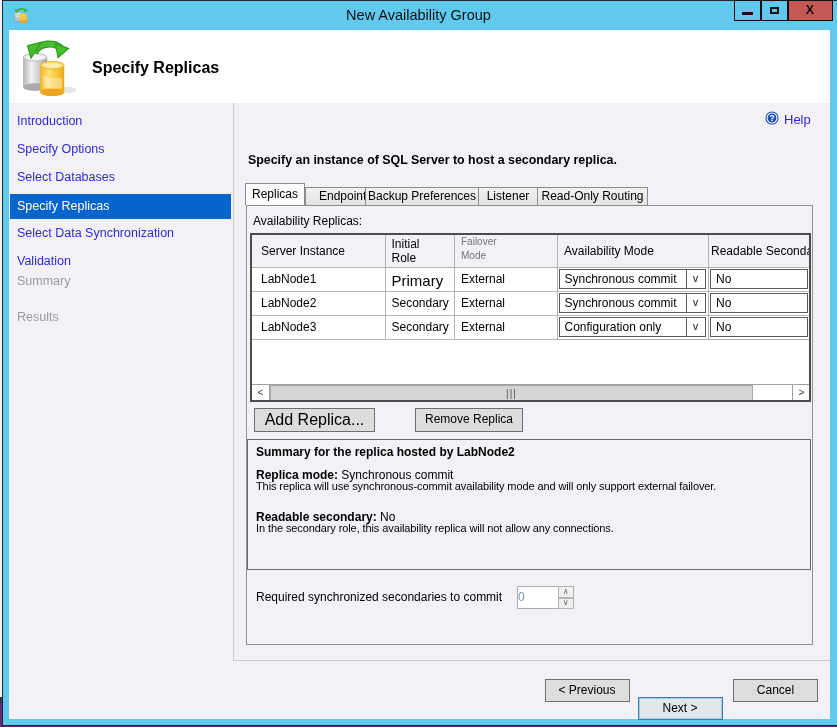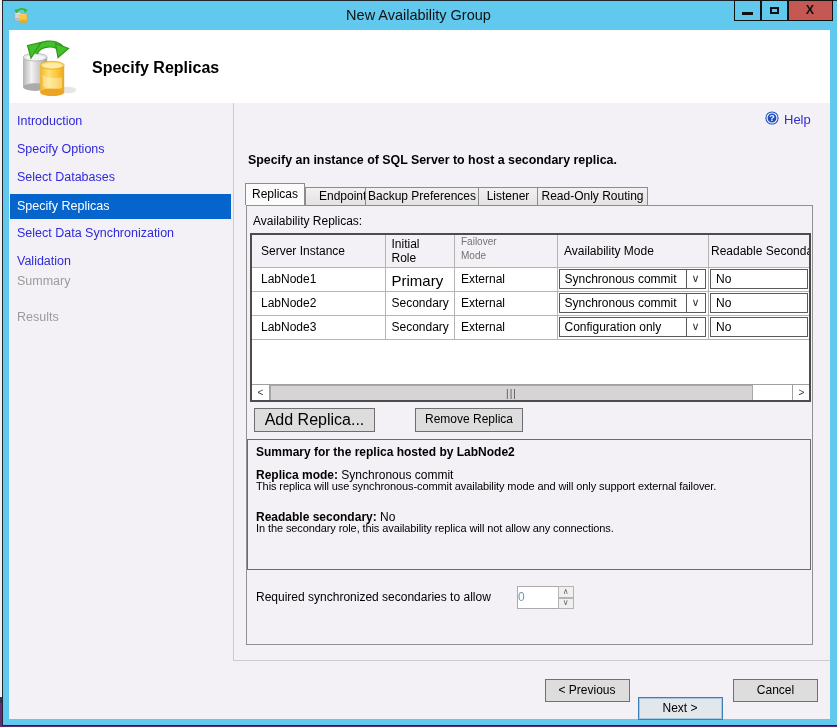--- a/index.html
+++ b/index.html
@@ -174,21 +174,21 @@
   <div class="abs" style="left:254px;top:408px;width:121px;height:24px;background:#dddddd;border:1.5px solid #6e6e6e;box-sizing:border-box;text-align:center;font-size:16px;line-height:21px;color:#000;">Add Replica...</div>
   <div class="abs" style="left:383px;top:408px;width:108px;height:24px;background:#dddddd;border:1.5px solid #6e6e6e;box-sizing:border-box;text-align:center;font-size:12px;line-height:21px;color:#000;margin-left:32px;">Remove Replica</div>
 
   <div class="abs" style="left:247px;top:439px;width:564px;height:131px;border:1px solid #6b6b6b;box-sizing:border-box;"></div>
   <div class="abs" style="left:256px;top:445px;font-size:12px;font-weight:bold;color:#000;">Summary for the replica hosted by LabNode2</div>
   <div class="abs" style="left:256px;top:468px;font-size:12px;color:#000;"><b>Replica mode:</b> Synchronous commit</div>
   <div class="abs" style="left:256px;top:480px;font-size:11px;letter-spacing:-0.1px;color:#000;">This replica will use synchronous-commit availability mode and will only support external failover.</div>
   <div class="abs" style="left:256px;top:510px;font-size:12px;color:#000;"><b>Readable secondary:</b> No</div>
   <div class="abs" style="left:256px;top:522px;font-size:11px;letter-spacing:-0.1px;color:#000;">In the secondary role, this availability replica will not allow any connections.</div>
 
-  <div class="abs" style="left:256px;top:590px;font-size:12px;color:#000;">Required synchronized secondaries to allow</div>
+  <div class="abs" style="left:256px;top:590px;font-size:12px;color:#000;">Required synchronized secondaries to commit</div>
   <div class="abs" style="left:516.5px;top:586px;width:57.5px;height:23px;background:#fff;border:1.5px solid #ababab;box-sizing:border-box;"></div>
   <div class="abs" style="left:518px;top:590px;font-size:12px;color:#7d96a8;">0</div>
   <div class="abs" style="left:557.5px;top:586px;width:16.5px;height:11.5px;background:#f0f0f0;border:1.5px solid #b4b4b4;box-sizing:border-box;text-align:center;font-size:8px;line-height:9px;color:#666;">∧</div>
   <div class="abs" style="left:557.5px;top:597.5px;width:16.5px;height:11px;background:#f0f0f0;border:1.5px solid #b4b4b4;box-sizing:border-box;text-align:center;font-size:8px;line-height:8px;color:#666;">∨</div>
 
   <div class="abs" style="left:233px;top:660px;width:597px;height:1px;background:#cdc9d1;"></div>
 
   <div class="abs" style="left:544.5px;top:679px;width:85px;height:23px;background:#ddd;border:1px solid #707070;box-sizing:border-box;text-align:center;font-size:12px;line-height:21px;color:#000;">&lt; Previous</div>
   <div class="abs" style="left:637.5px;top:697px;width:85px;height:23px;background:#e2e7ec;border:1.5px solid #3c7fb5;box-sizing:border-box;box-shadow:inset 0 0 0 1px #a8c8e0;text-align:center;font-size:12px;line-height:20px;color:#000;">Next &gt;</div>
   <div class="abs" style="left:733px;top:679px;width:85px;height:23px;background:#ddd;border:1px solid #707070;box-sizing:border-box;text-align:center;font-size:12px;line-height:21px;color:#000;">Cancel</div>

